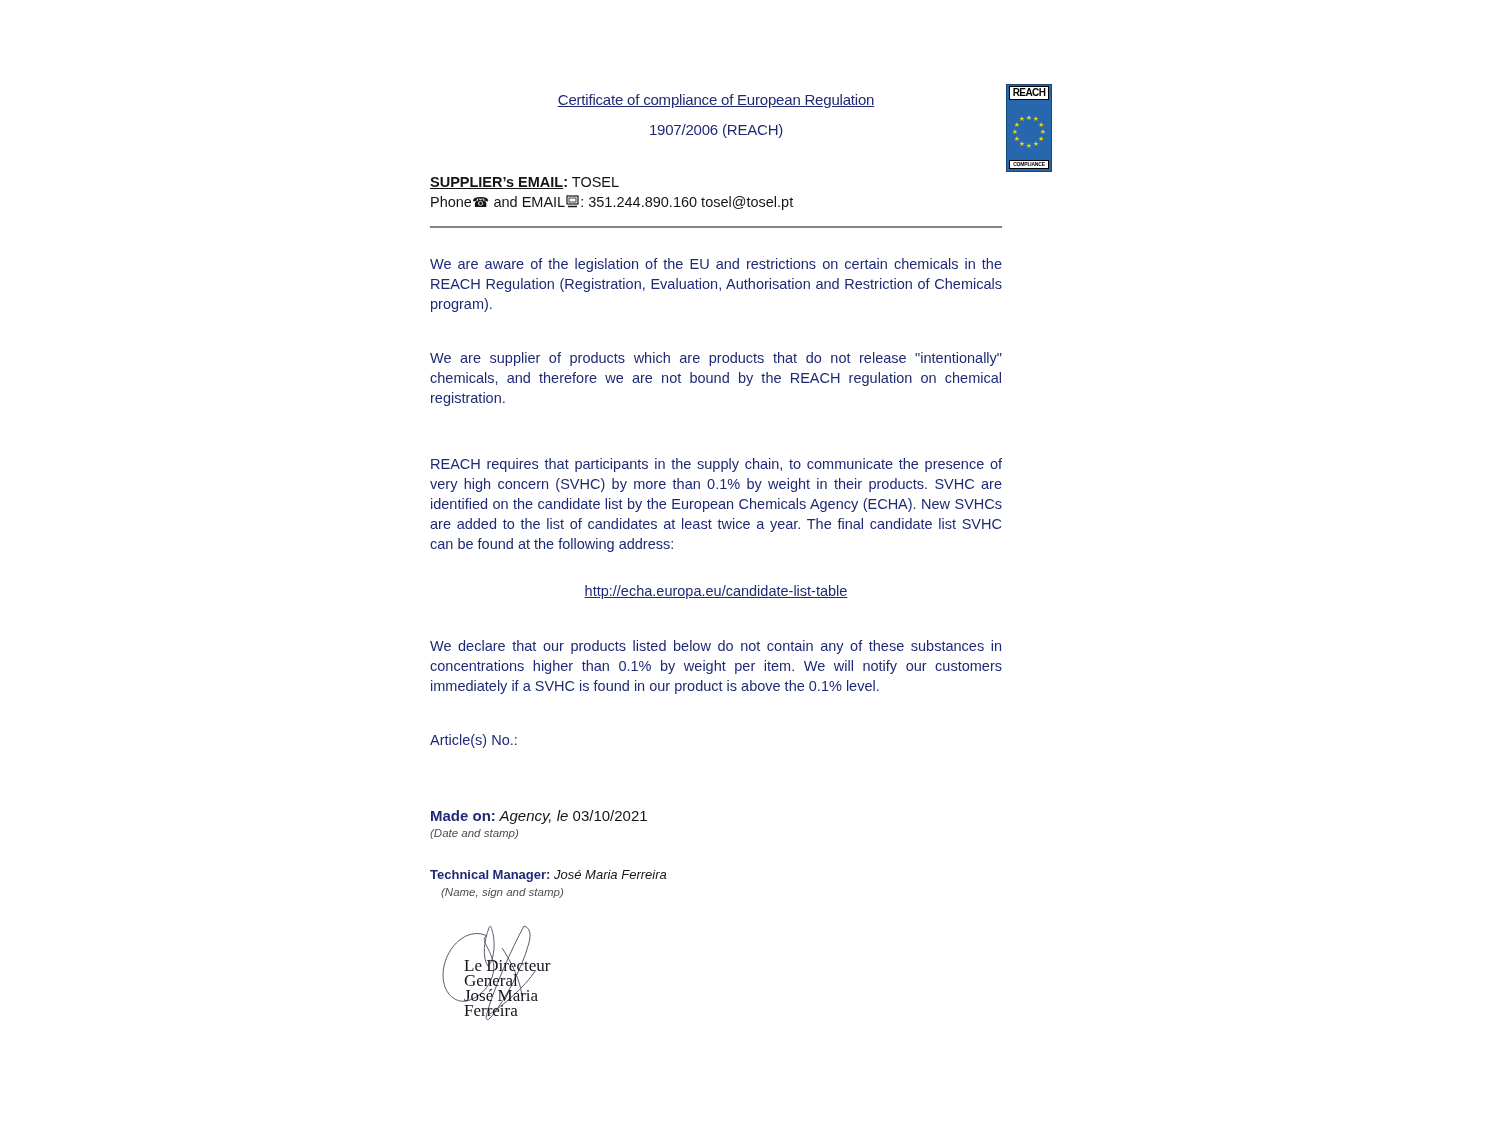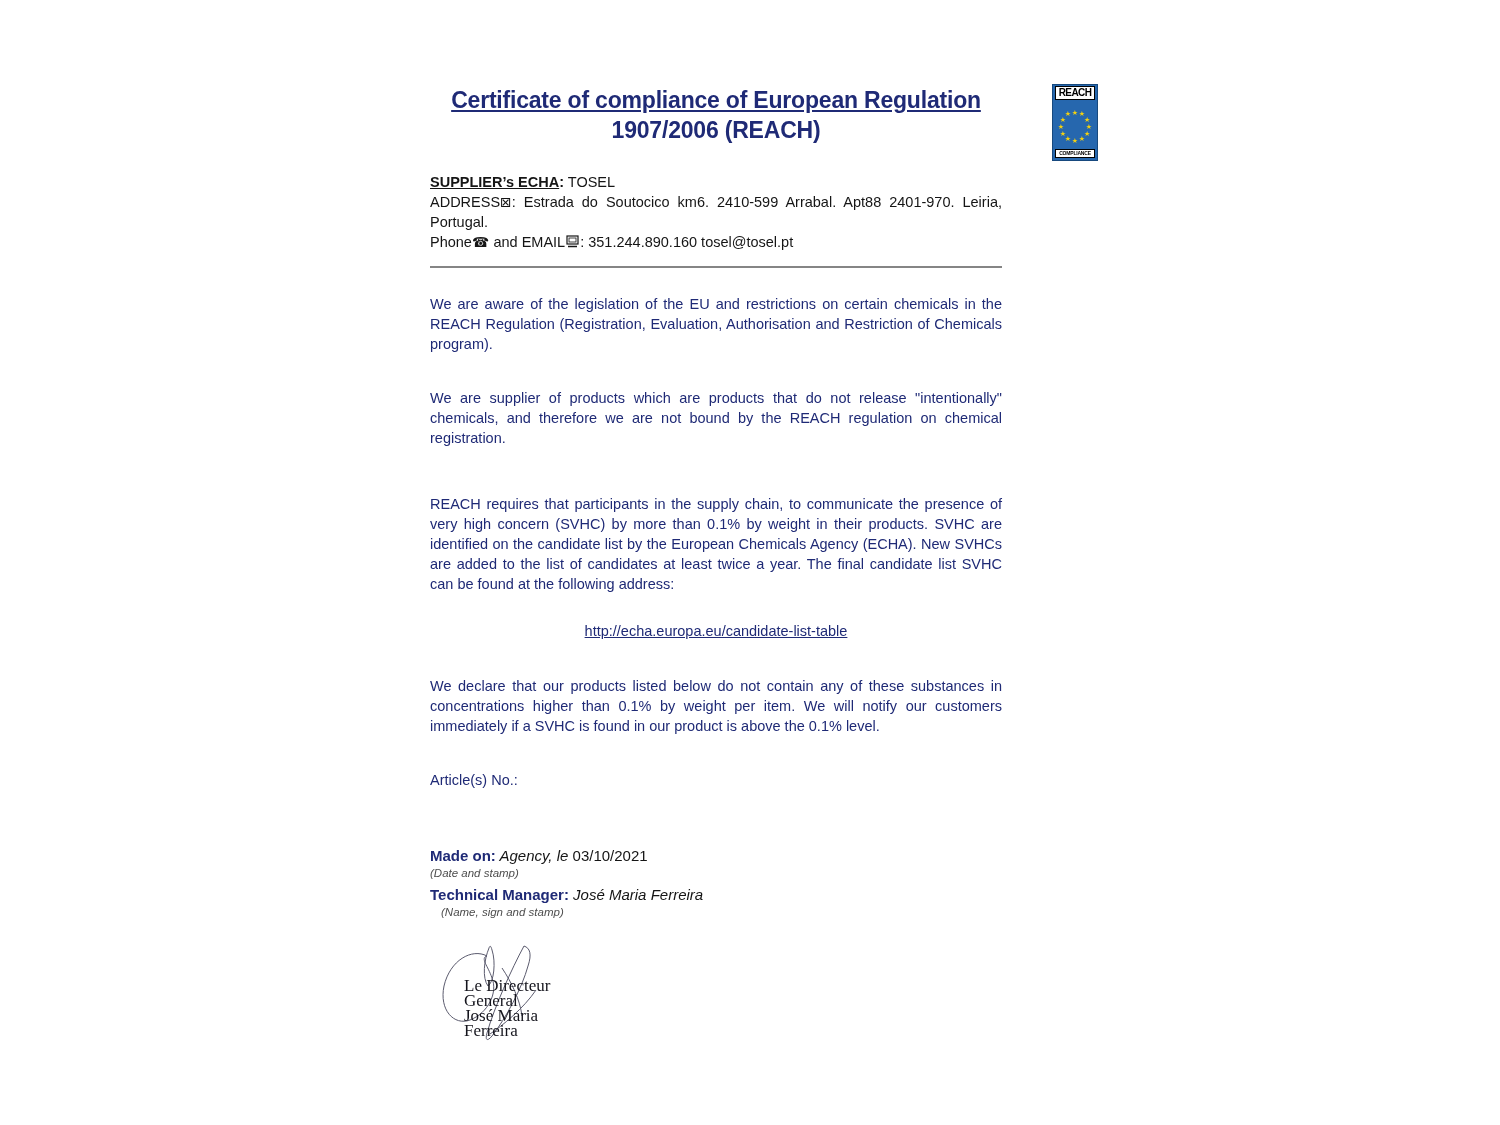--- a/index.html
+++ b/index.html
@@ -8,27 +8,27 @@
     width:1500px;height:1125px;
     background:#ffffff;
     font-family:"Liberation Sans","DejaVu Sans",sans-serif;
     overflow:hidden;
   }
   .content{
     position:absolute;left:430px;top:85px;width:572px;
   }
   
   .title{
-    text-align:center;color:#1f2a76;font-weight:bold;
-    font-size:23px;line-height:30px;letter-spacing:-0.2px;
+    text-align:center;color:#1f2a76;font-weight:normal;
+    font-size:15px;line-height:30px;letter-spacing:-0.2px;
   }
   .title .u{text-decoration:underline;}
   
   .reach-logo{
-    position:absolute;left:1052px;top:84px;width:46px;height:77px;
+    position:absolute;left:1006px;top:84px;width:46px;height:88px;
     background:#2667ae;border:1px solid #17497e;
     display:flex;flex-direction:column;align-items:center;justify-content:space-between;
     box-sizing:border-box;
   }
   .logo-label{
     background:#ffffff;border:1px solid #000;color:#000;font-weight:bold;
     text-align:center;box-sizing:border-box;width:40px;
   }
   .logo-label.top{font-size:10px;line-height:12px;margin-top:1px;letter-spacing:-0.6px;}
   .logo-label.bottom{font-size:5px;line-height:7px;margin-bottom:2px;letter-spacing:-0.2px;}
@@ -57,21 +57,21 @@
   .link{
     color:#1f2a76;font-size:14.5px;text-decoration:underline;cursor:pointer;
   }
   .article{margin-top:34px;font-size:14.5px;line-height:20px;color:#1f2a76;}
   
   .made-on{margin-top:56px;font-size:15px;line-height:20px;color:#151515;}
   .lbl{color:#1f2a76;font-weight:bold;}
   .ital{font-style:italic;}
   .hint{font-size:11.5px;font-style:italic;color:#4d4d4d;line-height:15px;}
   .hint.indent{margin-left:11px;}
-  .tech{margin-top:4px;font-size:15px;line-height:20px;color:#151515;}
+  .tech{margin-top:24px;font-size:13px;line-height:20px;color:#151515;}
   
   .signature{
     position:relative;margin-top:18px;margin-left:2px;width:170px;height:120px;
   }
   .sig-svg{position:absolute;left:0;top:0;}
   .sig-text{
     position:absolute;left:32px;top:40px;width:120px;
     font-family:"Liberation Serif","DejaVu Serif",serif;
     font-size:17px;line-height:15px;color:#14141c;
   }
@@ -103,22 +103,21 @@
   </div>
 
   <div class="content">
 
     <div class="title">
       <span class="u">Certificate of compliance of European Regulation</span><br>
       <span>1907/2006 (REACH)</span>
     </div>
 
     <div class="supplier">
-      <div><span class="bu">SUPPLIER’s ECHA</span><span class="b">:</span><span> TOSEL</span></div>
-      <div><span>ADDRESS</span><span class="glyph-icon">⊠</span><span>: Estrada do Soutocico km6. 2410-599 Arrabal. Apt88 2401-970. Leiria, Portugal.</span></div>
+      <div><span class="bu">SUPPLIER’s EMAIL</span><span class="b">:</span><span> TOSEL</span></div>
       <div><span>Phone</span><span class="glyph-icon">☎</span><span> and EMAIL</span><svg class="pc-icon" width="13" height="13" viewBox="0 0 13 13">
             <rect x="1" y="1" width="11" height="8" fill="none" stroke="#151515" stroke-width="1.2"></rect>
             <rect x="3" y="3" width="7" height="4" fill="none" stroke="#151515" stroke-width="0.8"></rect>
             <line x1="2" y1="11.5" x2="11" y2="11.5" stroke="#151515" stroke-width="1.5"></line>
           </svg><span>: 351.244.890.160 tosel@tosel.pt</span></div>
     </div>
 
     <div class="rule"></div>
 
     <p class="para p1">We are aware of the legislation of the EU and restrictions on certain chemicals in the REACH Regulation (Registration, Evaluation, Authorisation and Restriction of Chemicals program).</p>

